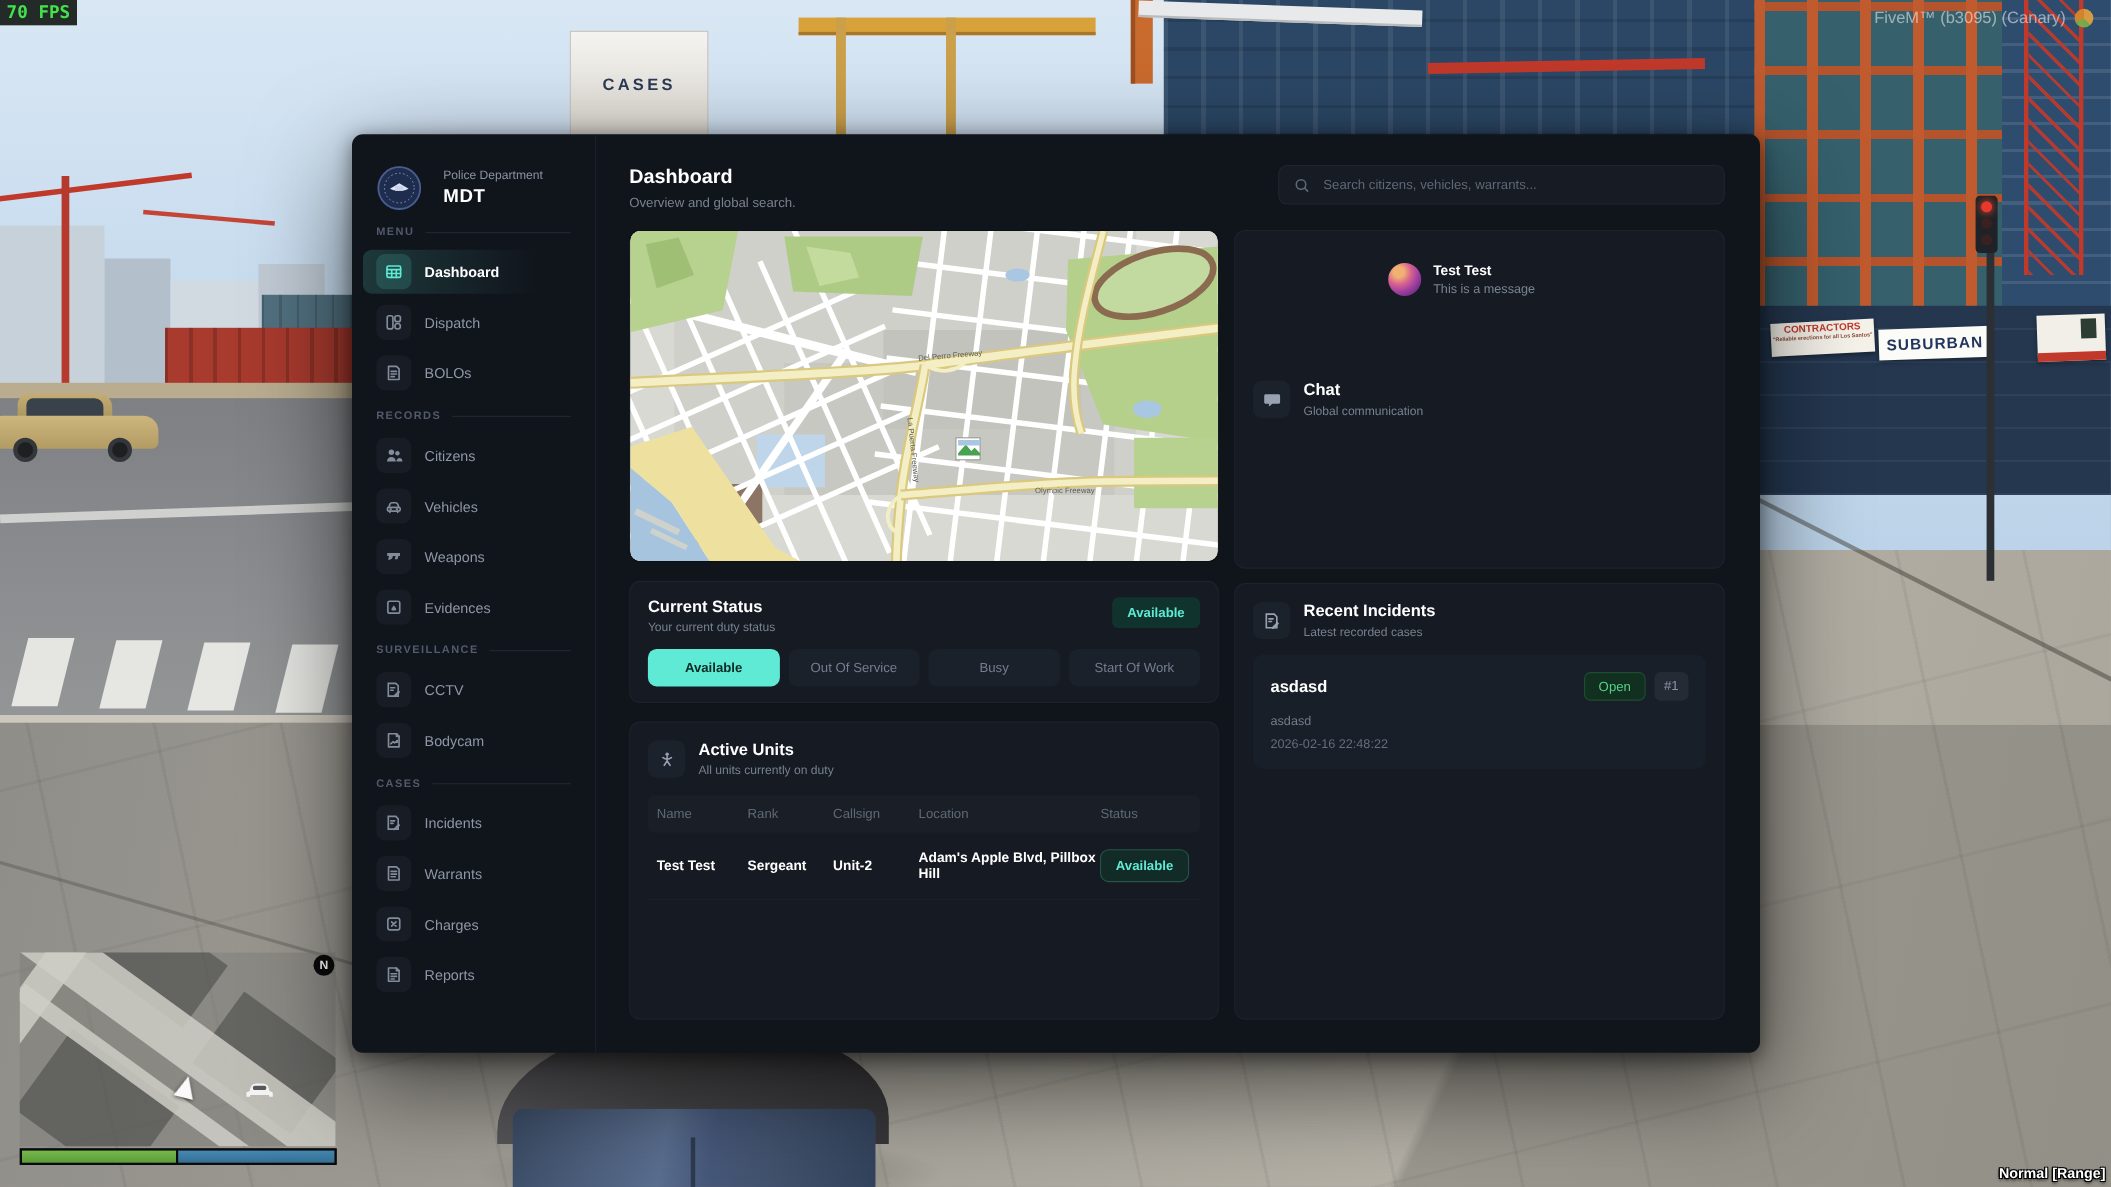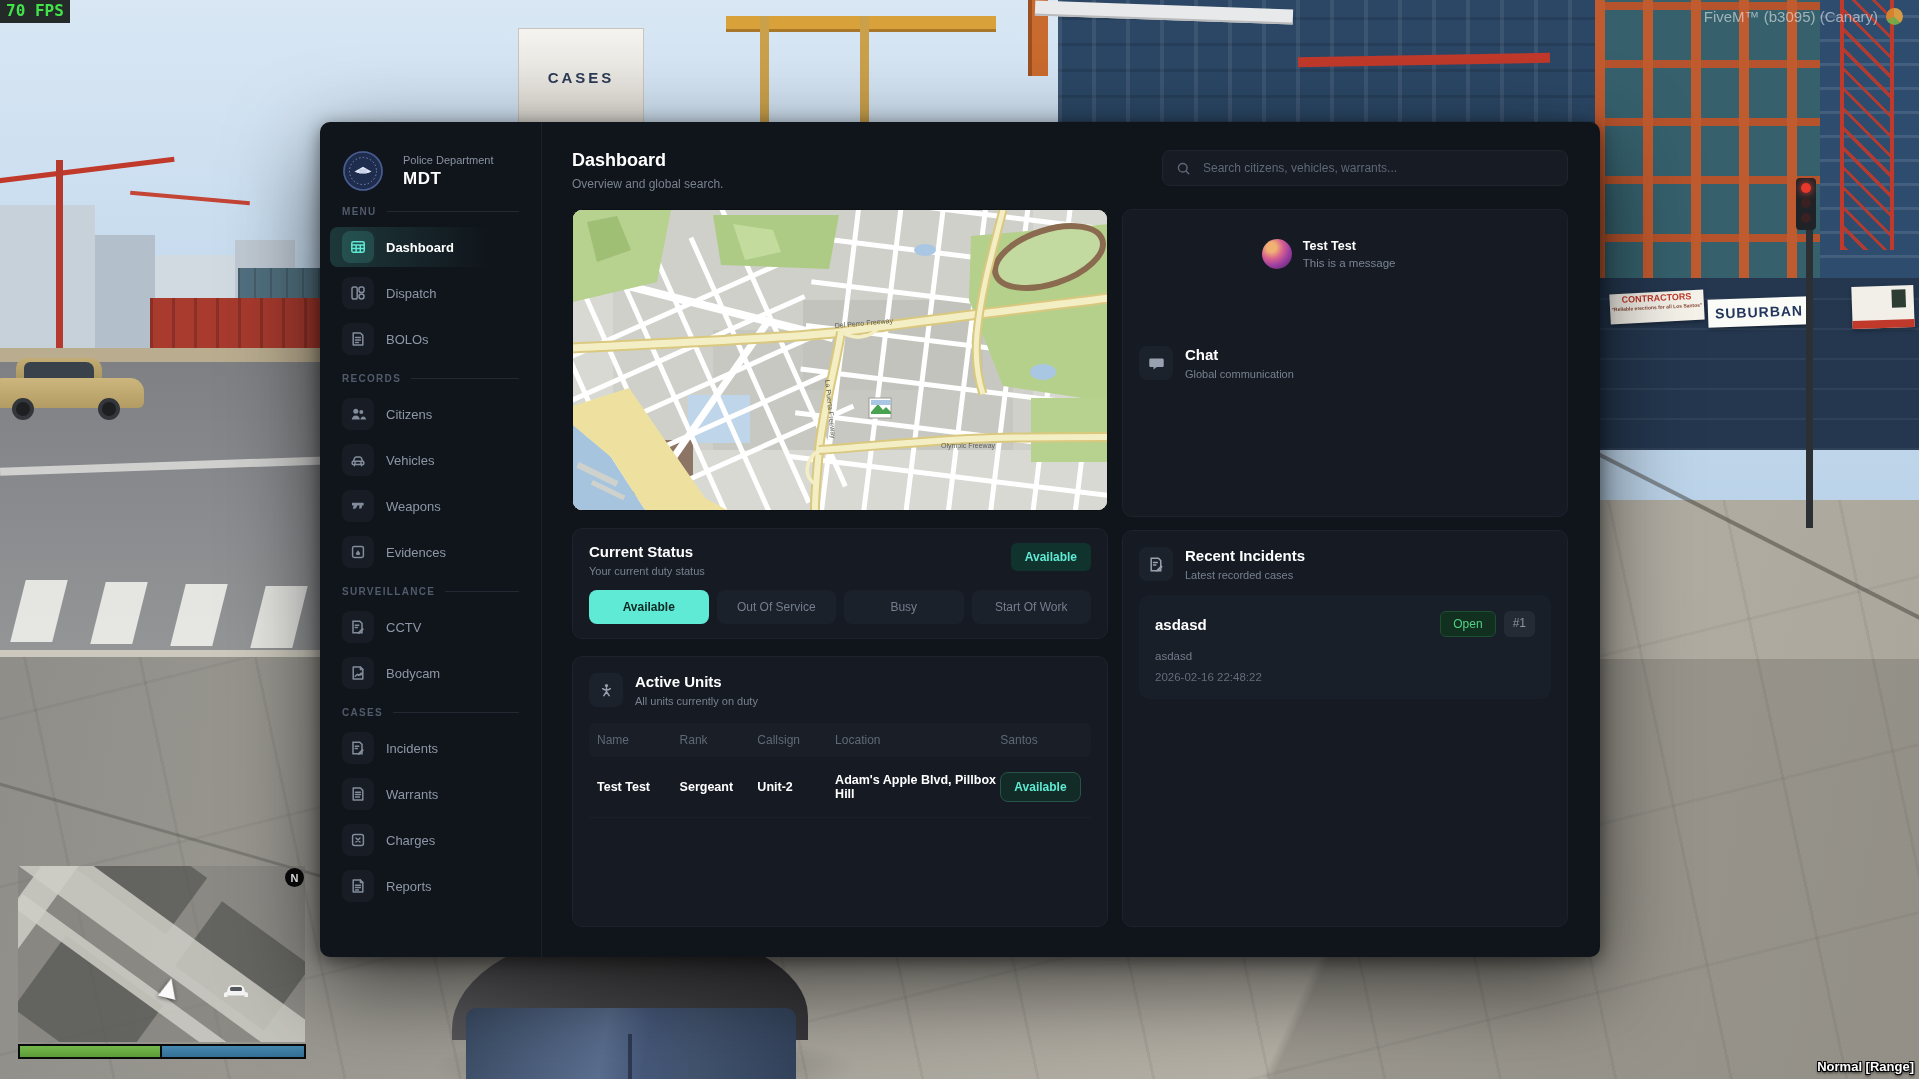--- a/index.html
+++ b/index.html
@@ -580,21 +580,21 @@
                 <div class="card-title">Active Units</div>
                 <div class="card-subtitle">All units currently on duty</div>
               </div>
             </div>
             <div class="units-table">
               <div class="tgrid thead">
                 <div>Name</div>
                 <div>Rank</div>
                 <div>Callsign</div>
                 <div>Location</div>
-                <div>Santos</div>
+                <div>Status</div>
               </div>
               <div class="tgrid trow">
                 <div>Test Test</div>
                 <div>Sergeant</div>
                 <div>Unit-2</div>
                 <div>Adam's Apple Blvd, Pillbox Hill</div>
                 <div><span class="unit-badge">Available</span></div>
               </div>
             </div>
           </div>

